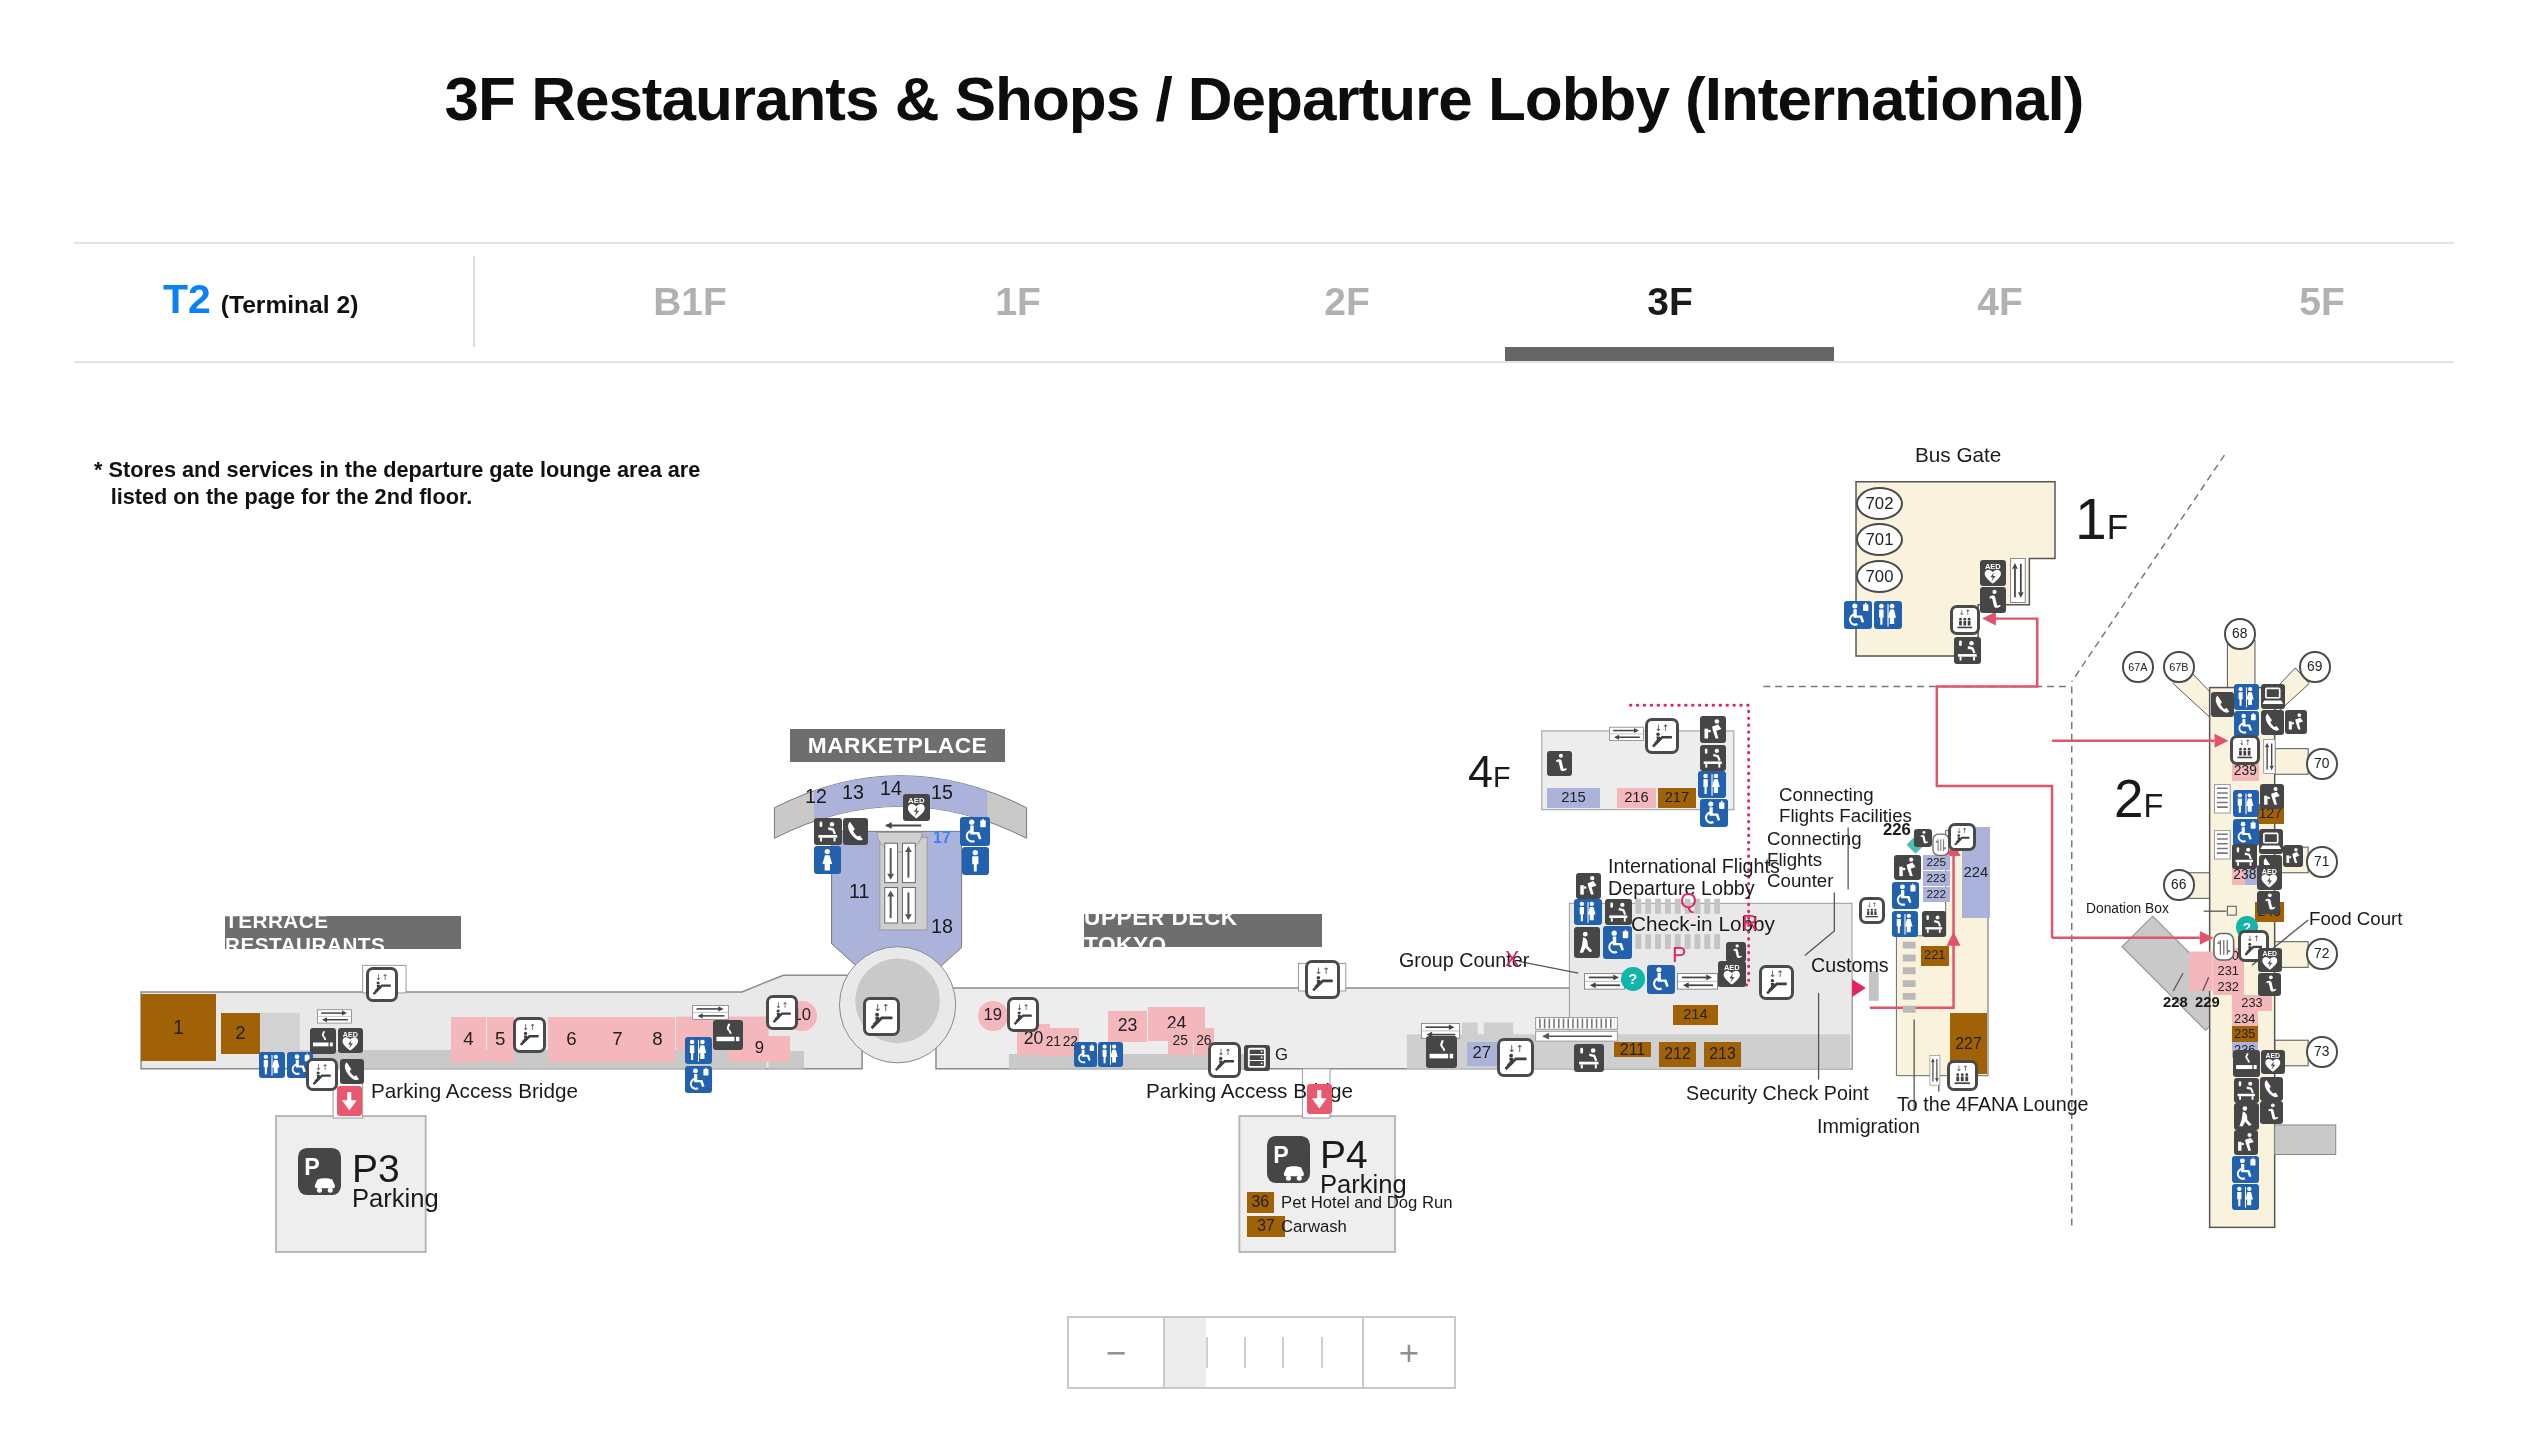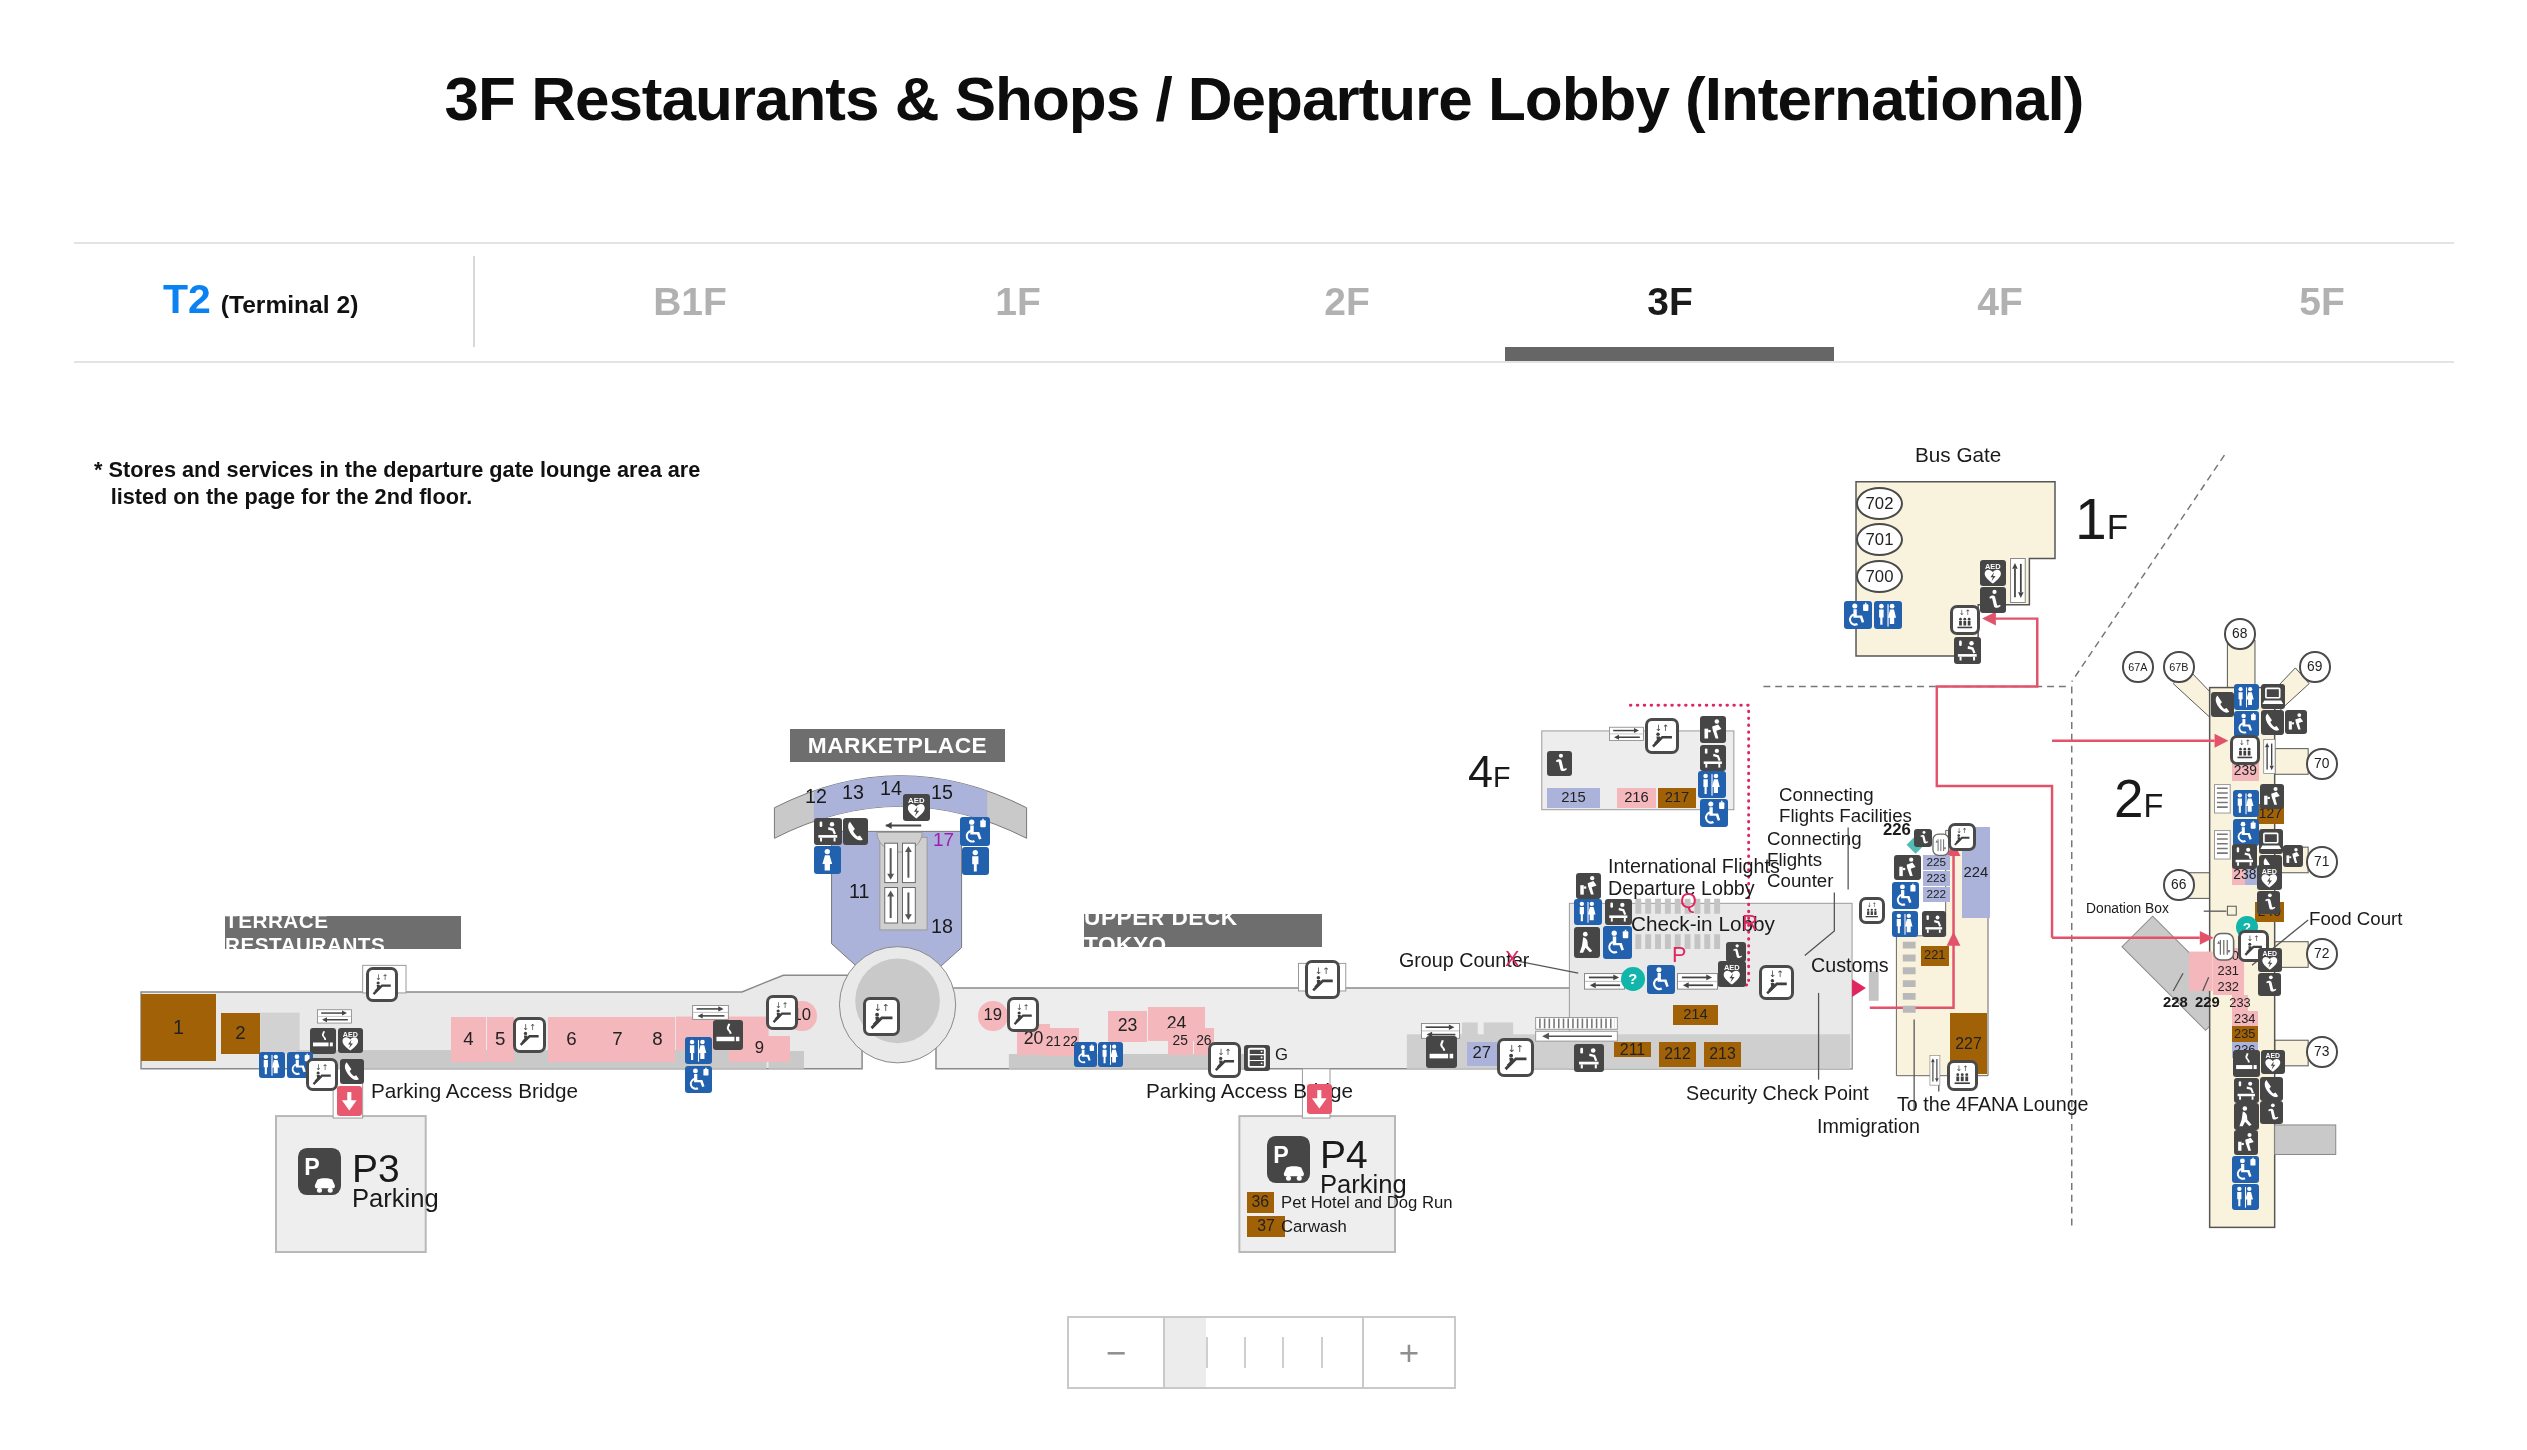--- a/index.html
+++ b/index.html
@@ -227,21 +227,21 @@
       <div class="mlabel" style="left: 2309px; top: 910px; font-size: 18.7px; color: rgb(26, 26, 26); font-weight: 400;">Food Court</div>
       <div class="mlabel" style="left: 2163px; top: 995px; font-size: 14.8px; color: rgb(26, 26, 26); font-weight: bold;">228</div>
       <div class="mlabel" style="left: 2195px; top: 995px; font-size: 14.8px; color: rgb(26, 26, 26); font-weight: bold;">229</div>
       <div class="mlabel" style="left: 1275px; top: 1047px; font-size: 16.7px; color: rgb(26, 26, 26); font-weight: 400;">G</div>
       <div class="mlabel" style="left: 371px; top: 1081px; font-size: 20.7px; color: rgb(26, 26, 26); font-weight: 400;">Parking Access Bridge</div>
       <div class="mlabel" style="left: 1146px; top: 1081px; font-size: 20.7px; color: rgb(26, 26, 26); font-weight: 400;">Parking Access Bridge</div>
       <div class="mlabel" style="left: 805px; top: 787px; font-size: 19.7px; color: rgb(26, 26, 26); font-weight: 400;">12</div>
       <div class="mlabel" style="left: 842px; top: 783px; font-size: 19.7px; color: rgb(26, 26, 26); font-weight: 400;">13</div>
       <div class="mlabel" style="left: 880px; top: 779px; font-size: 19.7px; color: rgb(26, 26, 26); font-weight: 400;">14</div>
       <div class="mlabel" style="left: 931px; top: 783px; font-size: 19.7px; color: rgb(26, 26, 26); font-weight: 400;">15</div>
-      <div class="mlabel" style="left: 933px; top: 830px; font-size: 19px; color: #a21caf; font-weight: 400;">17</div>
+      <div class="mlabel" style="left: 933px; top: 830px; font-size: 16px; color: #3b82f6; font-weight: 700;">17</div>
       <div class="mlabel" style="left: 849px; top: 882px; font-size: 19.7px; color: rgb(26, 26, 26); font-weight: 400;">11</div>
       <div class="mlabel" style="left: 931px; top: 917px; font-size: 19.7px; color: rgb(26, 26, 26); font-weight: 400;">18</div>
       <div class="gate" style="left: 1856px; top: 487px; width: 47px; height: 33px; font-size: 16.7px;">702</div>
       <div class="gate" style="left: 1856px; top: 523px; width: 47px; height: 33px; font-size: 16.7px;">701</div>
       <div class="gate" style="left: 1856px; top: 560px; width: 47px; height: 33px; font-size: 16.7px;">700</div>
       <div class="gate" style="left: 2122px; top: 651px; width: 31.5px; height: 31.5px; font-size: 10.8px;">67A</div>
       <div class="gate" style="left: 2163px; top: 651px; width: 31.5px; height: 31.5px; font-size: 10.8px;">67B</div>
       <div class="gate" style="left: 2224px; top: 618px; width: 31.5px; height: 31.5px; font-size: 13.8px;">68</div>
       <div class="gate" style="left: 2299px; top: 651px; width: 31.5px; height: 31.5px; font-size: 13.8px;">69</div>
       <div class="gate" style="left: 2306px; top: 748px; width: 31.5px; height: 31.5px; font-size: 13.8px;">70</div>
@@ -280,21 +280,21 @@
       <div class="room rm-peri" style="left: 1923px; top: 855px; width: 26.6px; height: 14.8px; font-size: 11.8px;">225</div>
       <div class="room rm-peri" style="left: 1962px; top: 827px; width: 27.6px; height: 91px; font-size: 14.8px;">224</div>
       <div class="room rm-teal" style="left: 1950px; top: 1013px; width: 37px; height: 61px; font-size: 15.8px;">227</div>
       <div class="room rm-pink" style="left: 2232px; top: 761px; width: 26.6px; height: 19.7px; font-size: 13.8px;">239</div>
       <div class="room rm-teal" style="left: 2257px; top: 804px; width: 26.6px; height: 19.7px; font-size: 13.8px;">127</div>
       <div class="room rm-split" style="left: 2232px; top: 865px; width: 25.6px; height: 19.7px; font-size: 13.8px;">238</div>
       <div class="room rm-teal" style="left: 2255px; top: 902px; width: 28.6px; height: 19.7px; font-size: 13.8px;">240</div>
       <div class="room rm-pink" style="left: 2213px; top: 948px; width: 30.5px; height: 15.8px; font-size: 12.8px;">230</div>
       <div class="room rm-pink" style="left: 2213px; top: 963px; width: 30.5px; height: 15.8px; font-size: 12.8px;">231</div>
       <div class="room rm-pink" style="left: 2213px; top: 979px; width: 30.5px; height: 15.8px; font-size: 12.8px;">232</div>
-      <div class="room rm-pink" style="left: 2232px; top: 995px; width: 16px; height: 15.8px; font-size: 12.8px;">233</div>
+      <div class="room rm-pink" style="left: 2232px; top: 995px; width: 40px; height: 15.8px; font-size: 12.8px;">233</div>
       <div class="room rm-pink" style="left: 2232px; top: 1011px; width: 25.6px; height: 15.8px; font-size: 12.8px;">234</div>
       <div class="room rm-teal" style="left: 2232px; top: 1026px; width: 25.6px; height: 15.8px; font-size: 12.8px;">235</div>
       <div class="room rm-peri" style="left: 2232px; top: 1042px; width: 25.6px; height: 15.8px; font-size: 12.8px;">236</div>
       <div class="tile t-blue" style="left: 1844px; top: 601px; width: 27.6px; height: 27.6px;">
         <svg viewBox="0 0 24 24" fill="#fff">
           <circle cx="9.4" cy="4.4" r="2.2"></circle>
           <path d="M8.2 7.2h2.9v5.4h4.6l1.9 5.6-2.1.7-1.6-4.3H8.2z"></path>
           <path d="M9.3 10.7a5.4 5.4 0 102.9 10.2l-1-1.7a3.5 3.5 0 11-1.6-6.6z"></path>
           <rect x="16.6" y="2.8" width="4.6" height="5.8" rx=".8"></rect>
           <rect x="18.3" y="1.5" width="1.2" height="1.5"></rect>

